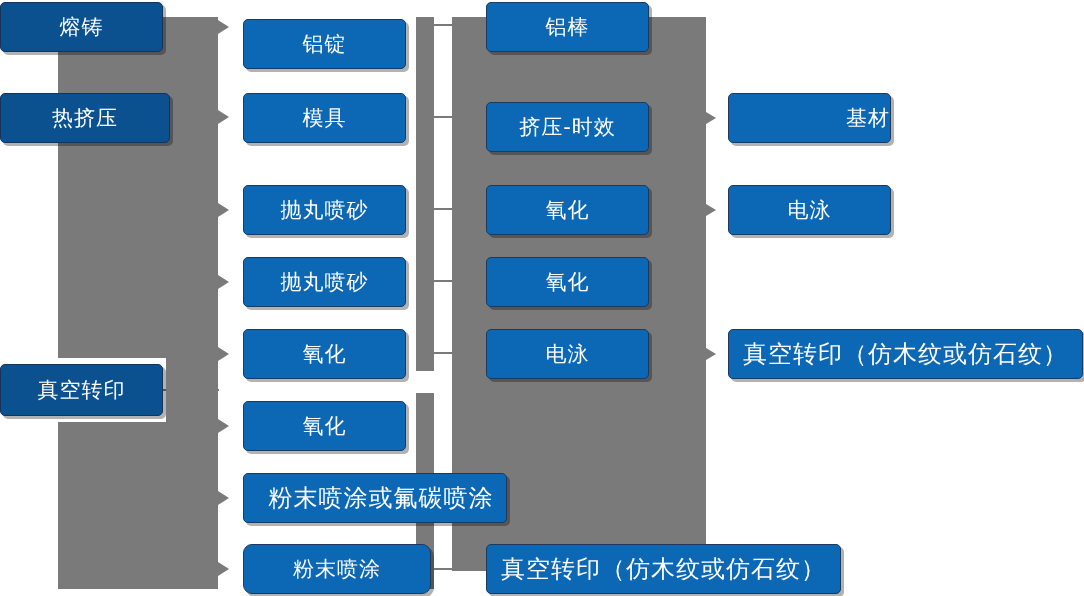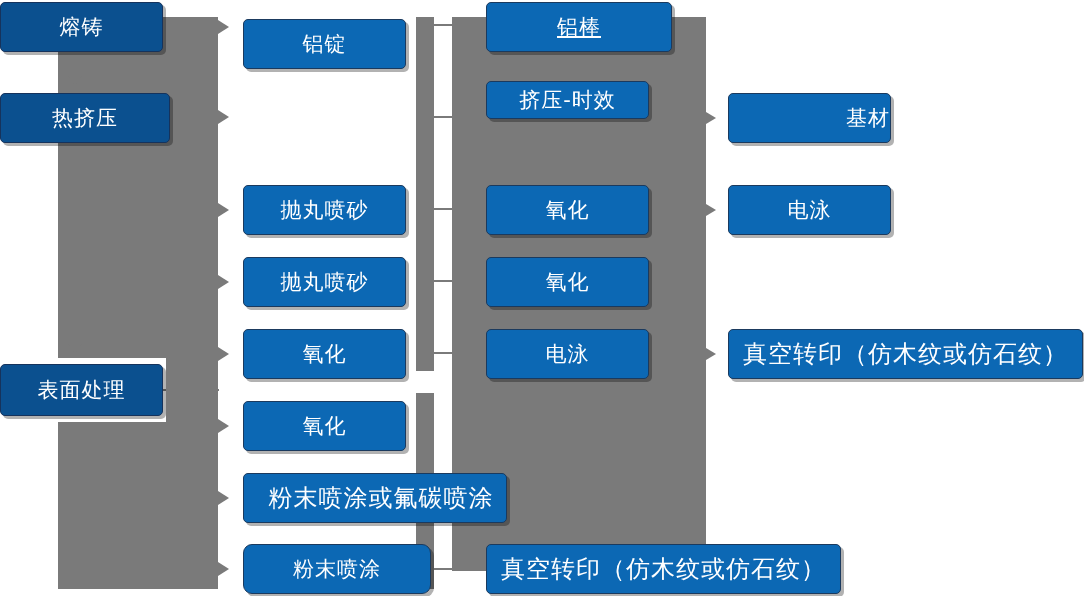--- a/index.html
+++ b/index.html
@@ -123,49 +123,52 @@
   <div class="small-arrow" style="left:706px; top:204px;"></div>
   <div class="small-arrow" style="left:706px; top:348px;"></div>
 
   <div class="node stage" style="left:0px; top:2px; width:163px; height:50px;">
     <span>熔铸</span>
   </div>
   <div class="node stage" style="left:0px; top:93px; width:170px; height:50px;">
     <span>热挤压</span>
   </div>
   <div class="node stage" style="left:0px; top:364px; width:163px; height:52px;">
-    <span>表面处理</span>
+    <span>真空转印</span>
   </div>
 
   <div class="node step" style="left:243px; top:2px; width:163px; height:50px;margin-top:17px;">
     <span>铝锭</span>
+  </div>
+  <div class="node step" style="left:243px; top:93px; width:163px; height:50px;">
+    <span>模具</span>
   </div>
   <div class="node step" style="left:243px; top:185px; width:163px; height:50px;">
     <span>抛丸喷砂</span>
   </div>
   <div class="node step" style="left:243px; top:257px; width:163px; height:50px;">
     <span>抛丸喷砂</span>
   </div>
   <div class="node step" style="left:243px; top:329px; width:163px; height:50px;">
     <span>氧化</span>
   </div>
   <div class="node step" style="left:243px; top:401px; width:163px; height:50px;">
     <span>氧化</span>
   </div>
   <div class="node step wide" style="left:243px; top:473px; width:264px; height:50px;padding-left:12px;">
     <span>粉末喷涂或氟碳喷涂</span>
   </div>
   <div class="node step" style="left:243px; top:544px; width:188px; height:50px;border-radius:9px;">
     <span>粉末喷涂</span>
   </div>
 
-  <div class="node step" style="left:486px; top:2px; width:186px; height:50px;text-decoration:underline;">
+  <div class="node step" style="left:486px; top:2px; width:163px; height:50px;">
     <span>铝棒</span>
   </div>
-  <div class="node step" style="left:486px; top:81px; width:163px; height:38px;">
+  <div class="node step" style="left:486px; top:102px; width:163px; height:50px;">
     <span>挤压-时效</span>
   </div>
   <div class="node step" style="left:486px; top:185px; width:163px; height:50px;">
     <span>氧化</span>
   </div>
   <div class="node step" style="left:486px; top:257px; width:163px; height:50px;">
     <span>氧化</span>
   </div>
   <div class="node step" style="left:486px; top:329px; width:163px; height:50px;">
     <span>电泳</span>

